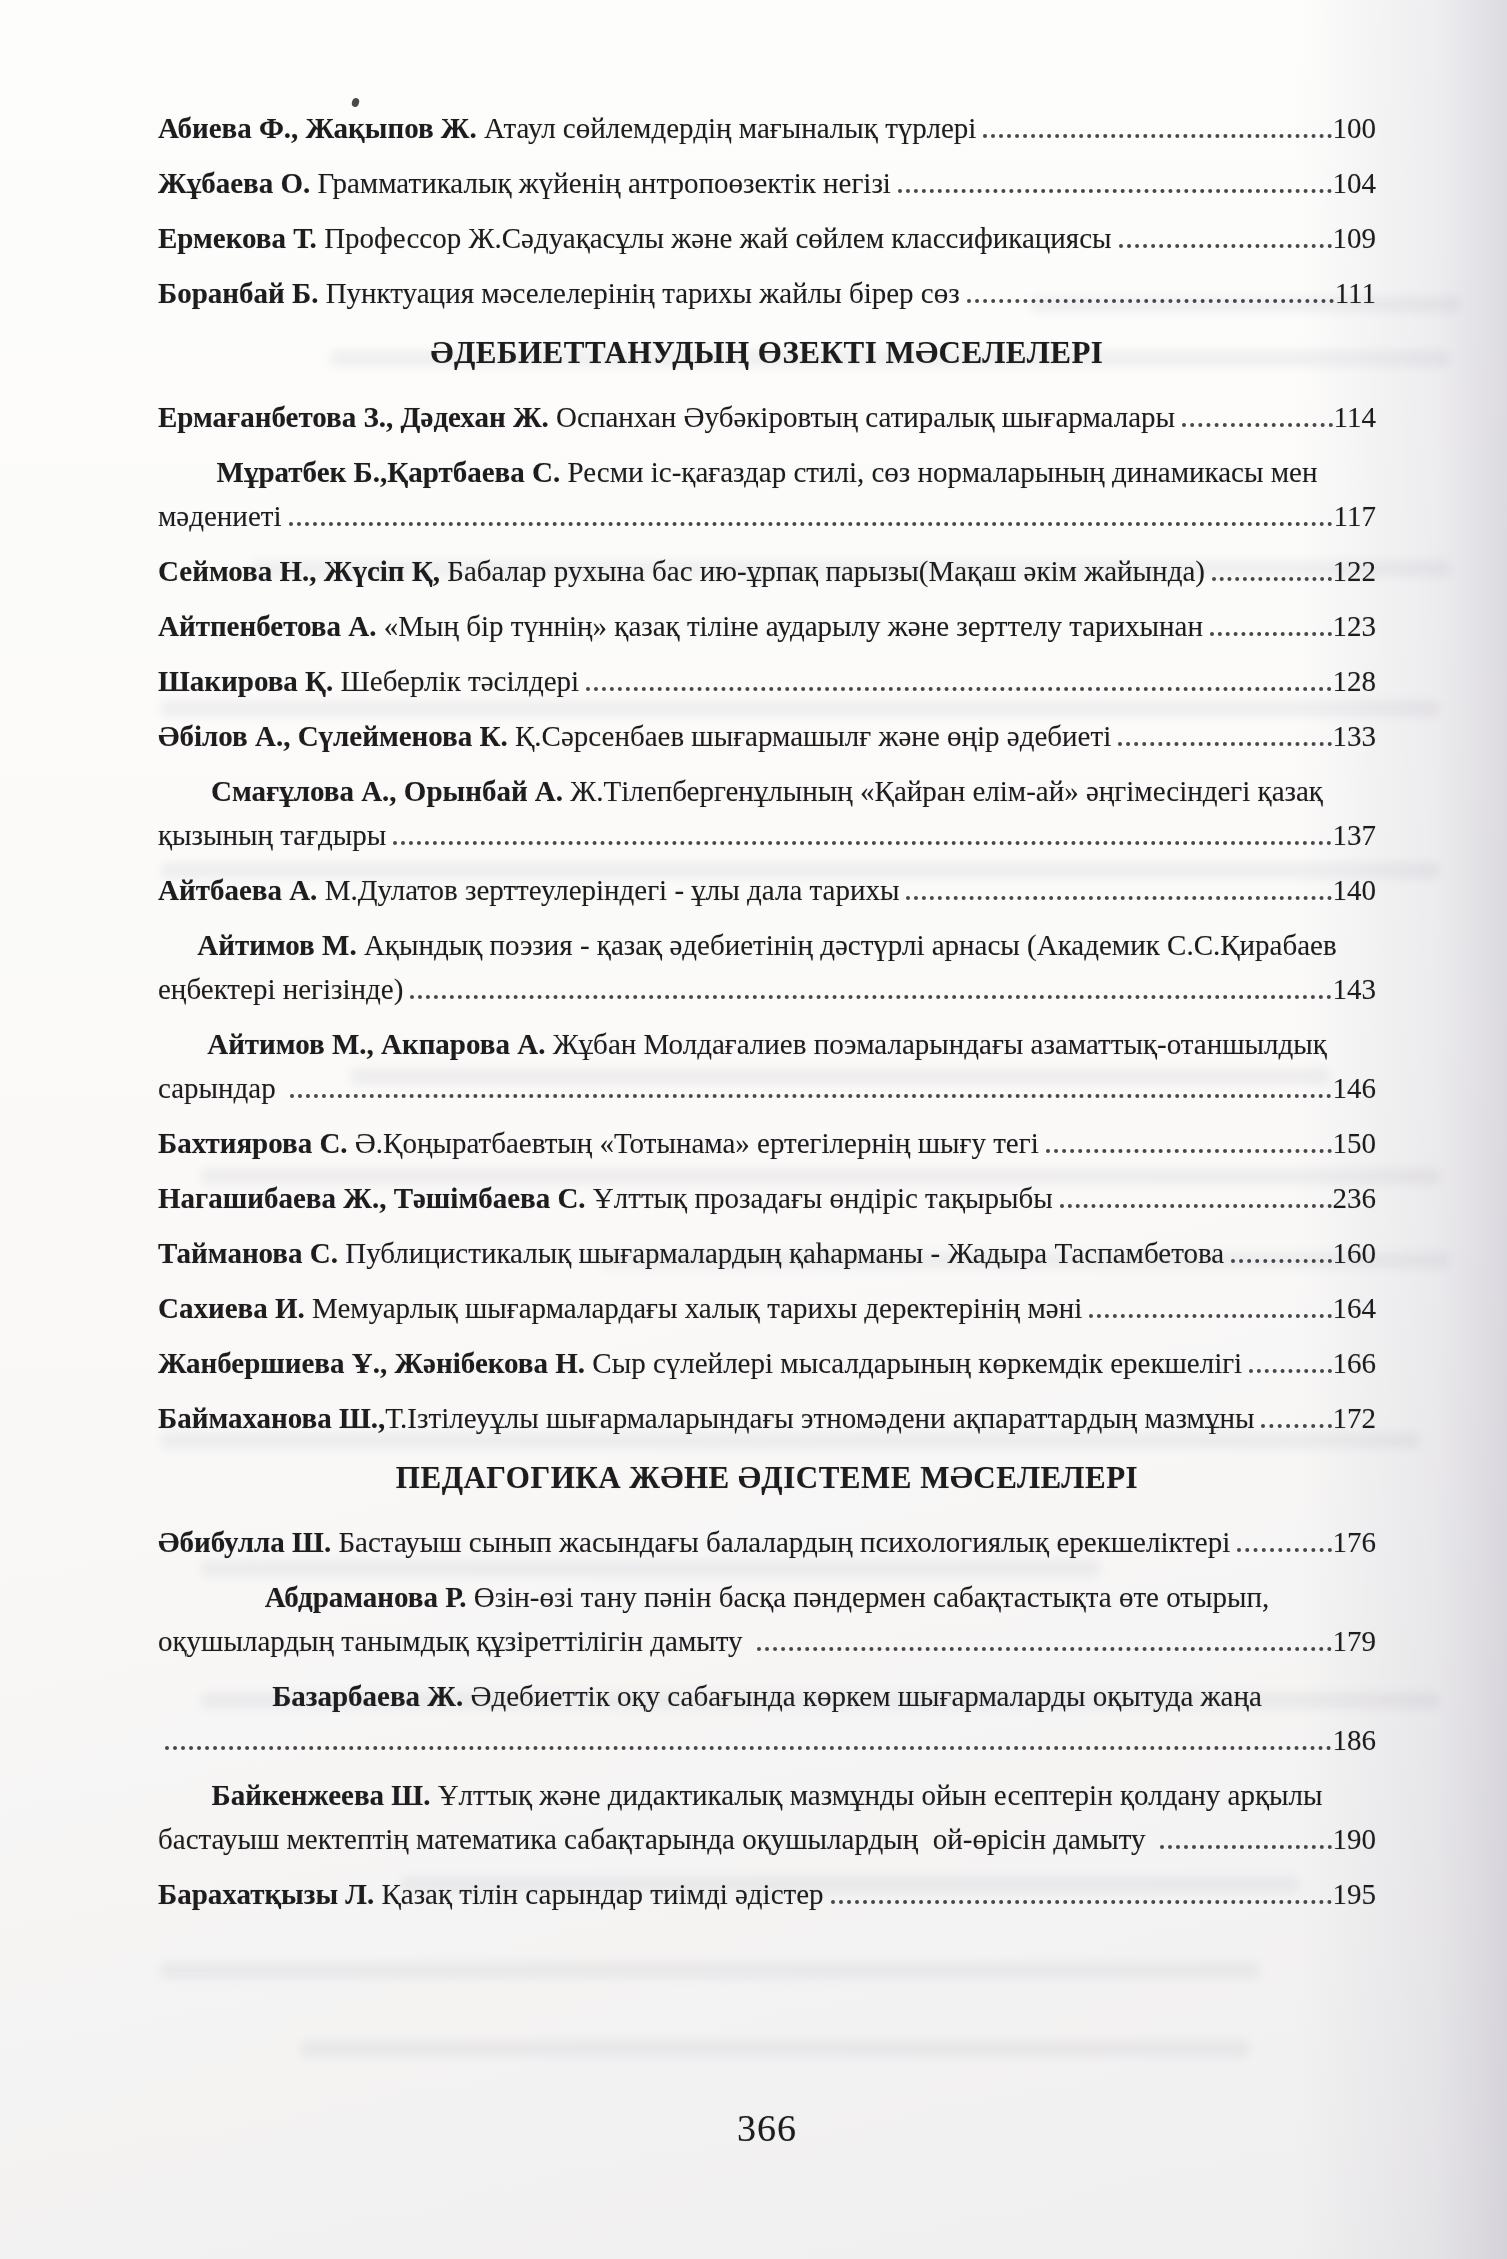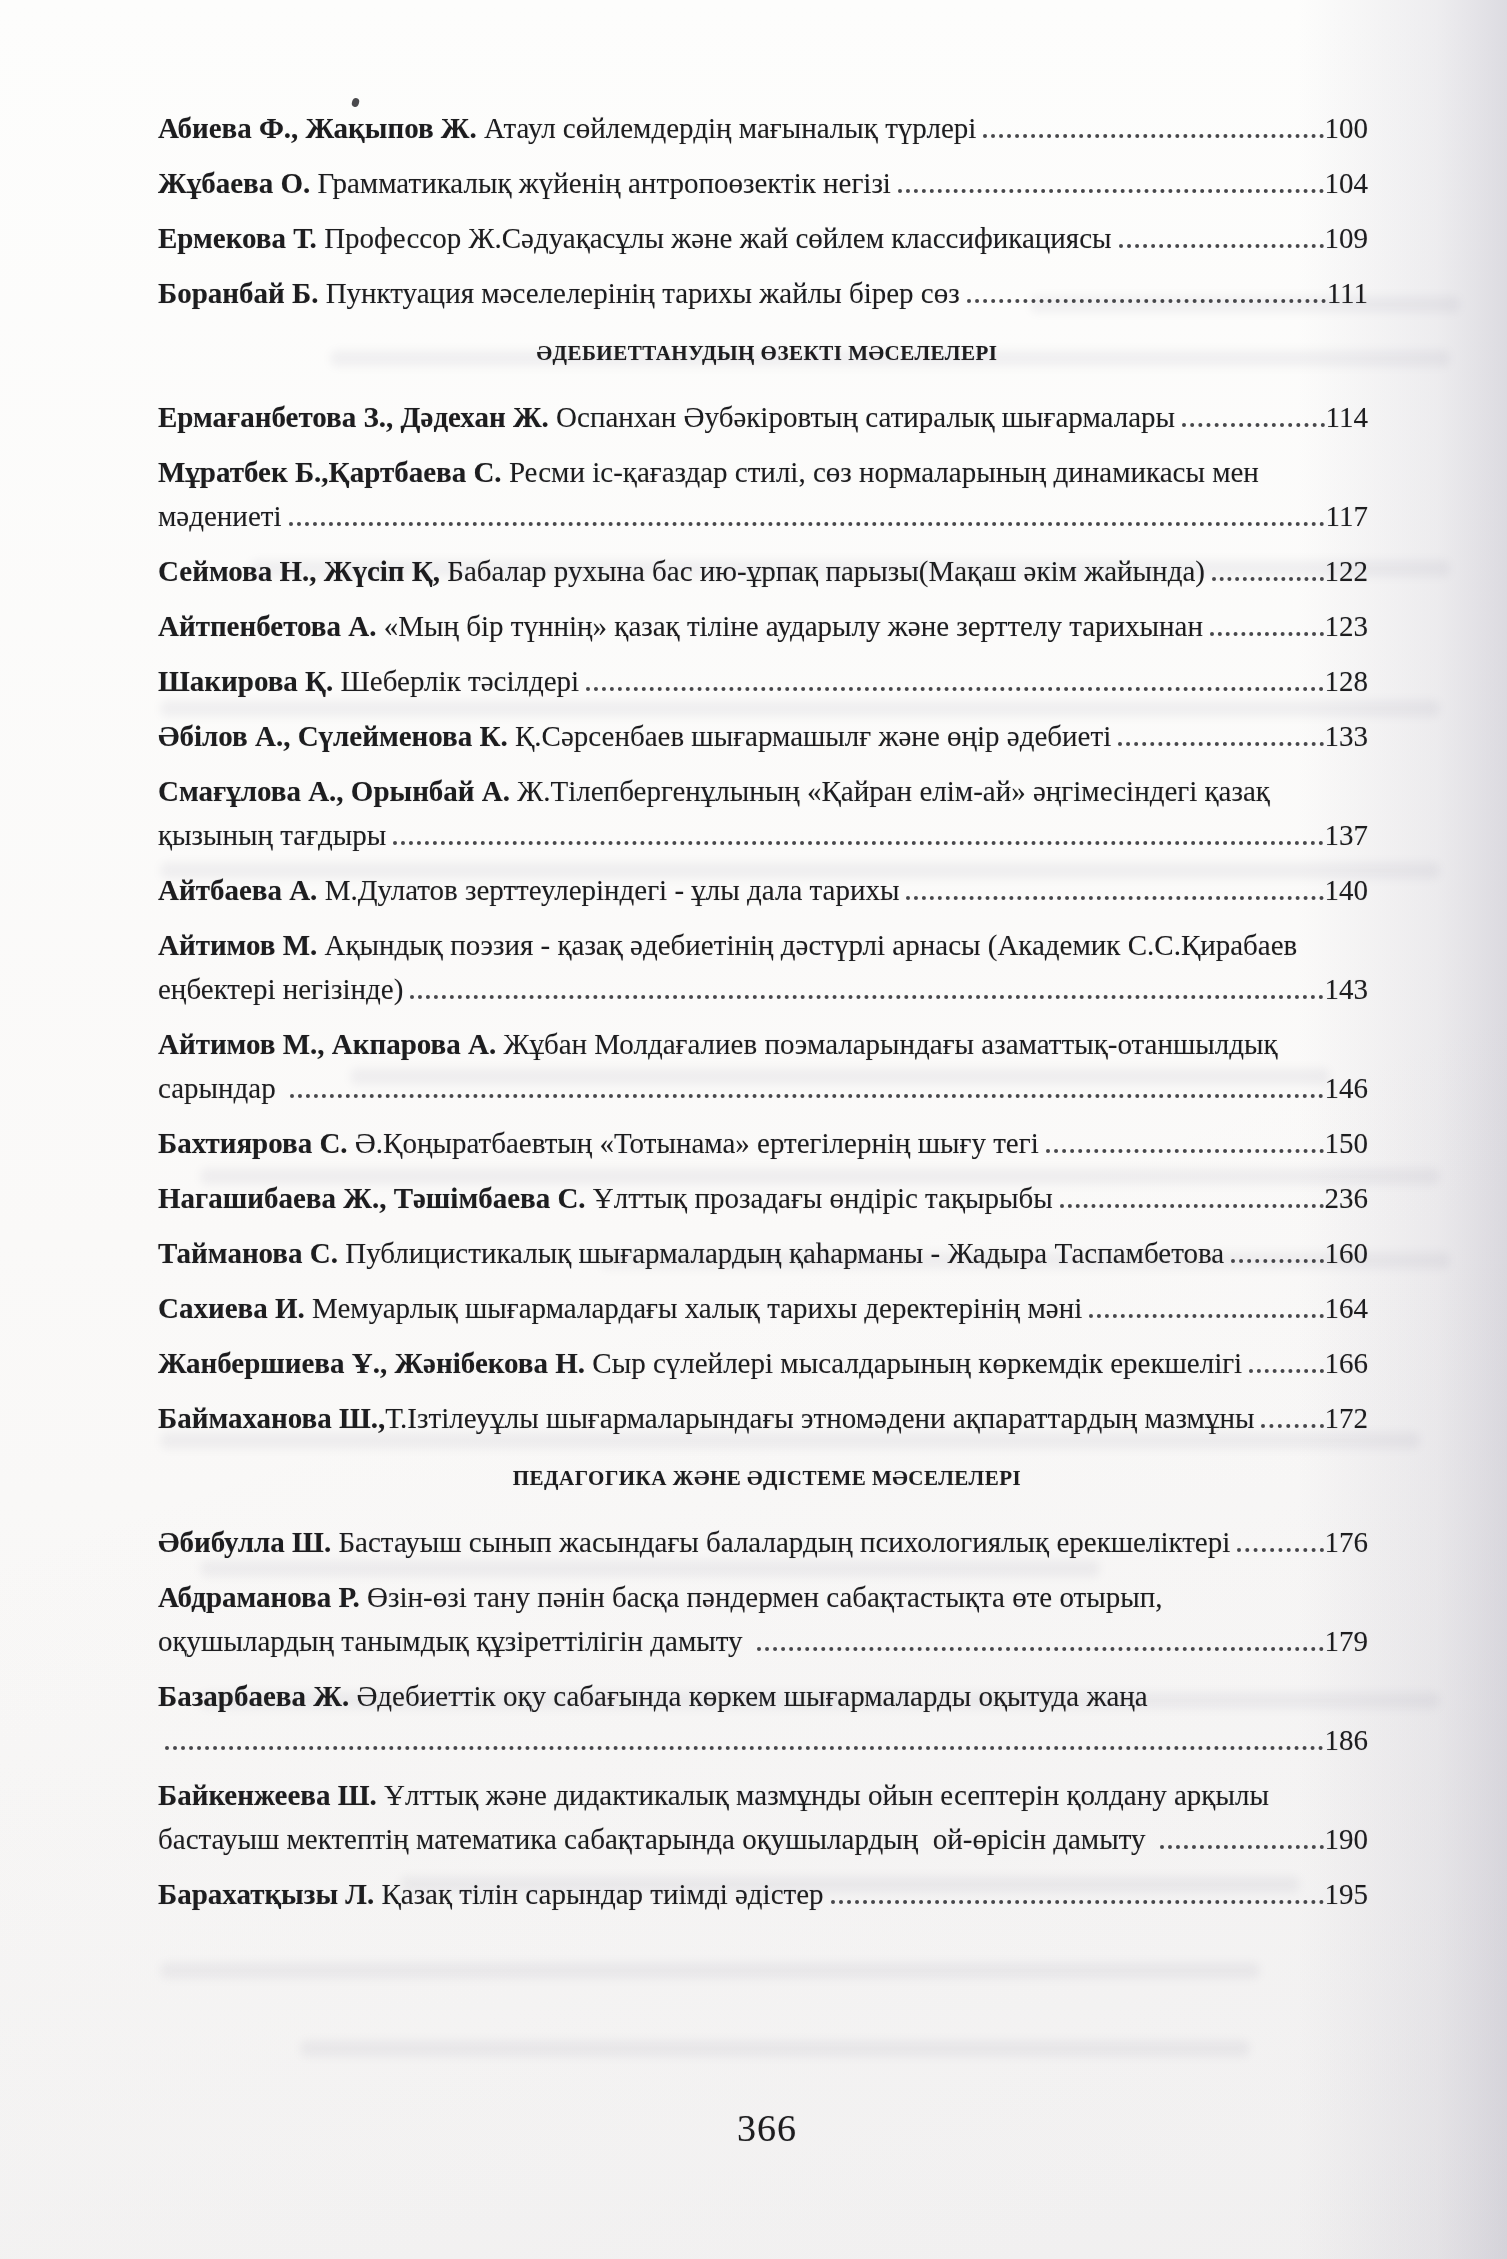--- a/index.html
+++ b/index.html
@@ -45,30 +45,31 @@
   .toc {
     position: absolute;
     left: 158px;
     top: 106px;
     width: 1218px;
     font-size: 29px;
     line-height: 44px;
     text-shadow: 0 0 1px rgba(35,35,40,0.28);
   }
   .section-header {
-    font-size: 21px;
+    font-size: 31px;
     font-weight: bold;
     text-align: center;
     letter-spacing: 0.5px;
     margin: 16px 0 20px 0;
     line-height: 44px;
     white-space: pre;
   }
   .entry {
-    margin: 0 8px 11px 0;
+    margin: 0 0 11px 0;
+    text-align: center;
   }
   .entry .row {
     display: flex;
     align-items: baseline;
   }
   .txt, .line1, .cont {
     white-space: pre;
     flex: 0 0 auto;
   }
   .authors { font-weight: bold; }

